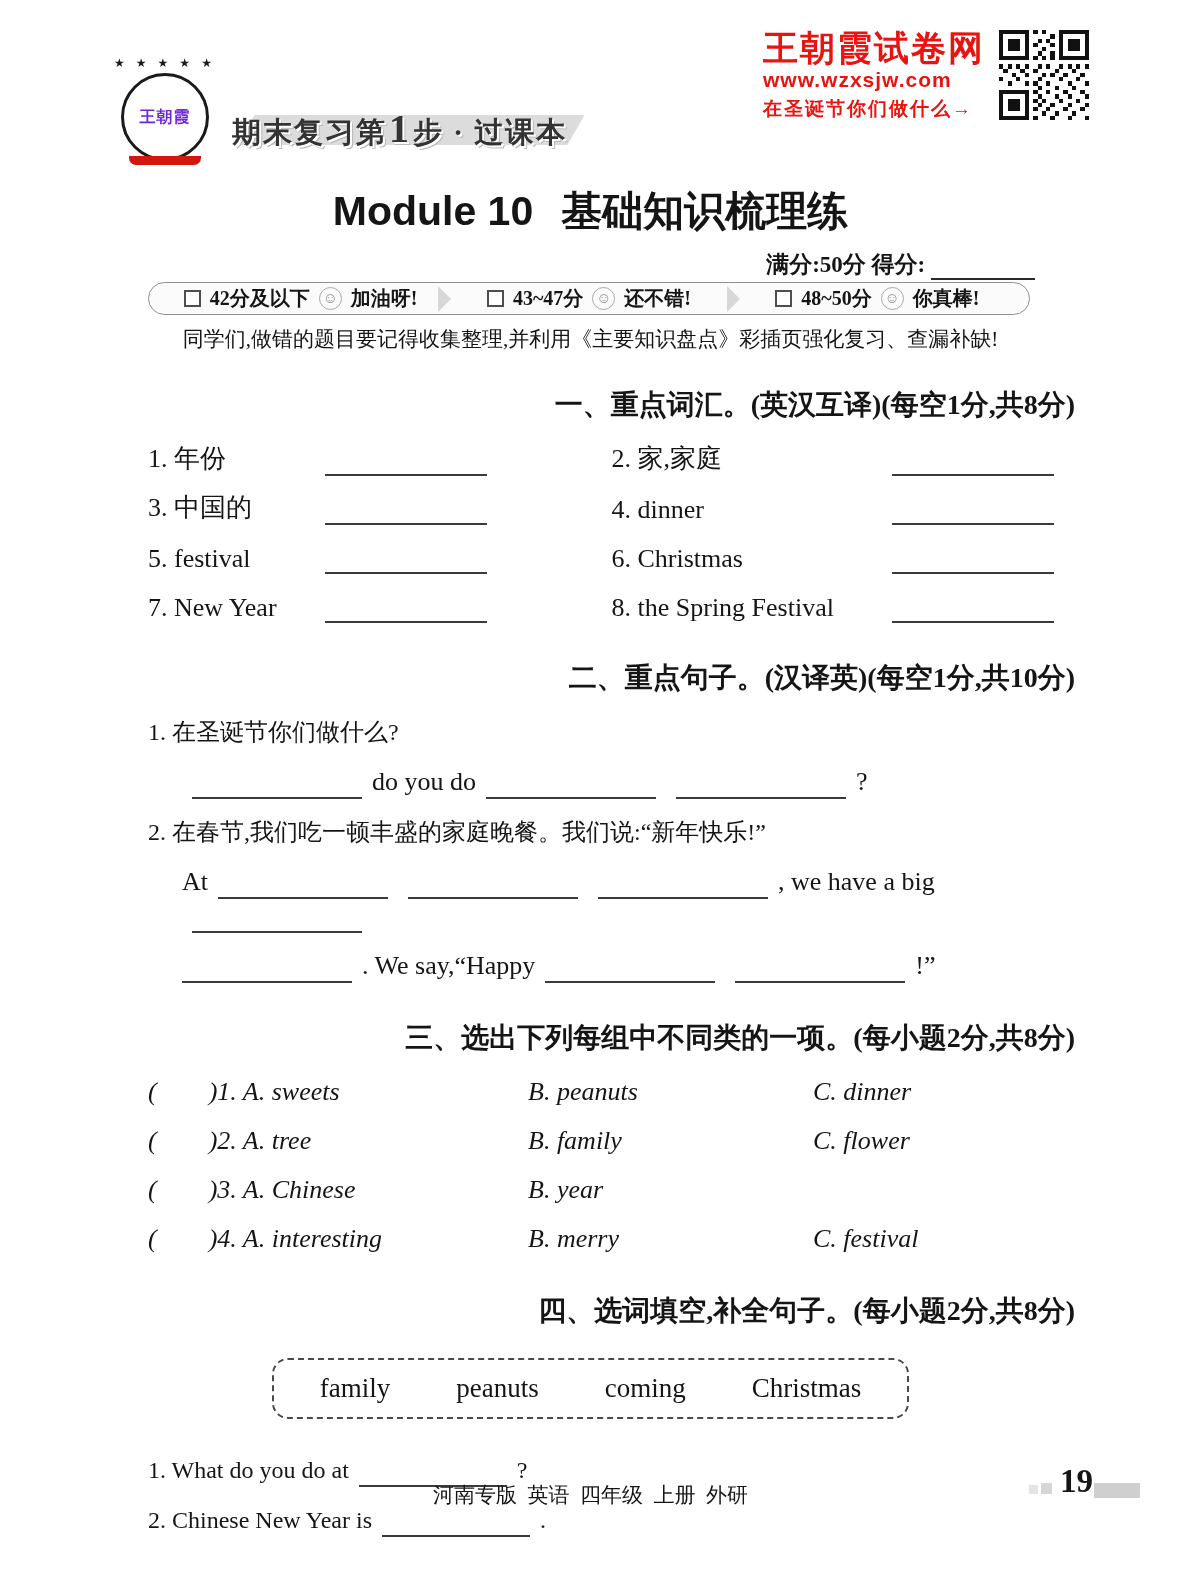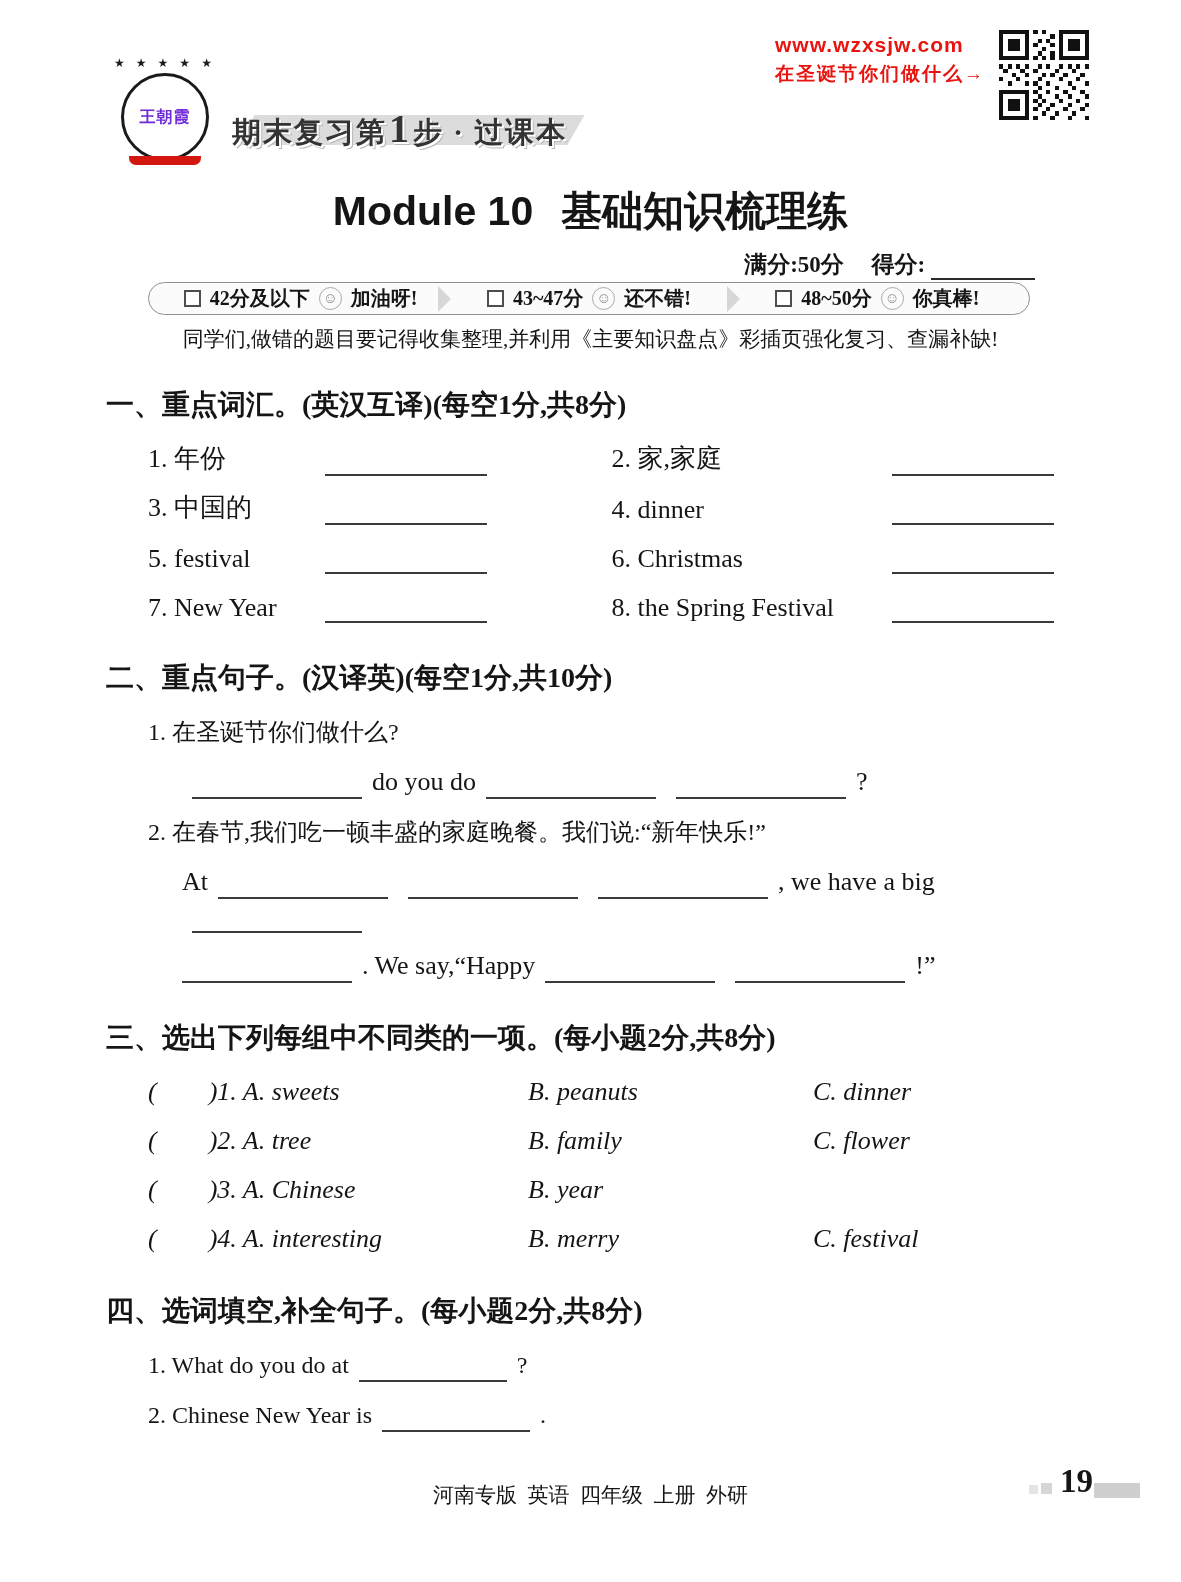--- a/index.html
+++ b/index.html
@@ -32,40 +32,40 @@
   .brand-text { color:#e8140f; font-family:"Liberation Sans","DejaVu Sans",sans-serif; }
   .site-name { font-size:35px; font-weight:bold; letter-spacing:2px; line-height:1.0; }
   .site-url  { font-size:21px; font-weight:bold; letter-spacing:1px; margin-top:3px; }
   .scan-hint { font-size:19px; font-weight:bold; letter-spacing:2px; margin-top:4px; }
   .qr { display:block; }
 
   
   .title { position:absolute; top:184px; left:0; width:100%; text-align:center; font-size:41px; font-weight:bold; margin:0; }
   .title-en { font-family:"Liberation Sans","DejaVu Sans",sans-serif; margin-right:28px; }
   .score-line { position:absolute; top:249px; right:146px; font-size:23px; font-weight:bold; }
-  .score-line .gap { margin-left:22px; }
+  .score-line .gap { }
   .score-blank { display:inline-block; width:104px; height:22px; border-bottom:2px solid #2a2a2a; vertical-align:bottom; }
 
   
   .score-bar {
     position:absolute; top:282px; left:148px; width:882px; height:33px;
     border:1.5px solid #8f8f8f; border-radius:17px; background:#fbfbfb;
     display:flex; align-items:center; padding:0 14px; font-size:20px; font-weight:bold;
   }
   .band { flex:1; display:flex; align-items:center; justify-content:center; gap:9px; white-space:nowrap; }
   .cb { width:17px; height:17px; border:2px solid #4e4e4e; background:#fff; display:inline-block; flex:none; }
   .face { width:23px; height:23px; border-radius:50%; border:1.5px solid #a9a9a9; color:#8c8c8c;
     font-size:15px; line-height:20px; text-align:center; display:inline-block; flex:none; font-weight:normal; }
   .chev { width:0; height:0; border-top:13px solid transparent; border-bottom:13px solid transparent; border-left:13px solid #d7d7d7; flex:none; }
 
   .note { position:absolute; top:325px; left:0; width:100%; text-align:center; font-size:21px; }
 
   
   .content { position:absolute; top:386px; left:106px; width:969px; }
-  .sec-heading { font-size:28px; font-weight:bold; margin:0 0 18px; }
+  .sec-heading { font-size:28px; font-weight:bold; margin:0 0 18px;text-align:right; }
   .sec-block { margin-bottom:36px; }
 
   .vocab-grid { display:grid; grid-template-columns:1fr 1fr; row-gap:15px; margin-left:42px; font-size:26px; }
   .vocab-item { display:flex; align-items:flex-end; height:34px; }
   .vlabel { min-width:177px; }
   .vocab-grid > .vocab-item:nth-child(even) .vlabel { min-width:280px; }
   .blank { display:inline-block; width:162px; height:30px; border-bottom:2px solid #3a3a3a; vertical-align:bottom; flex:none; }
   .blank.s { width:170px; margin:0 10px; }
   .blank.w { width:148px; margin:0 10px; }
 
@@ -104,20 +104,21 @@
 
   <div class="banner">
     <div class="banner-bg"></div>
     <div class="banner-text">
       <span>期末复习第</span><span class="banner-num">1</span><span>步 · 过课本</span>
     </div>
   </div>
 
   <div class="brand">
     <div class="brand-text">
+      <div class="site-name">王朝霞试卷网</div>
       <div class="site-url">www.wzxsjw.com</div>
       <div class="scan-hint">在圣诞节你们做什么→</div>
     </div>
     <svg class="qr" viewBox="0 0 21 21" width="90" height="90" shape-rendering="crispEdges">
       <rect width="21" height="21" fill="#fff"></rect>
       <g fill="#111">
         <rect x="0" y="0" width="7" height="7"></rect>
           <rect x="14" y="0" width="7" height="7"></rect>
           <rect x="0" y="14" width="7" height="7"></rect>
       </g>
@@ -243,20 +244,26 @@
       </div>
       <div class="s3-row">
         <div><span class="paren">(        )</span><span>4.</span> <span>A. interesting</span></div>
         <div>B. merry</div>
         <div>C. festival</div>
       </div>
     </div>
 
     <div class="sec-block">
       <h2 class="sec-heading">四、选词填空,补全句子。(每小题2分,共8分)</h2>
+      <div class="word-box">
+        <span>family</span>
+        <span>peanuts</span>
+        <span>coming</span>
+        <span>Christmas</span>
+      </div>
       <div class="prompt">
         <span>1. What do you do at</span><span class="blank w"></span><span>?</span>
       </div>
       <div class="prompt">
         <span>2. Chinese New Year is</span><span class="blank w"></span><span>.</span>
       </div>
     </div>
 
   </div>
 

